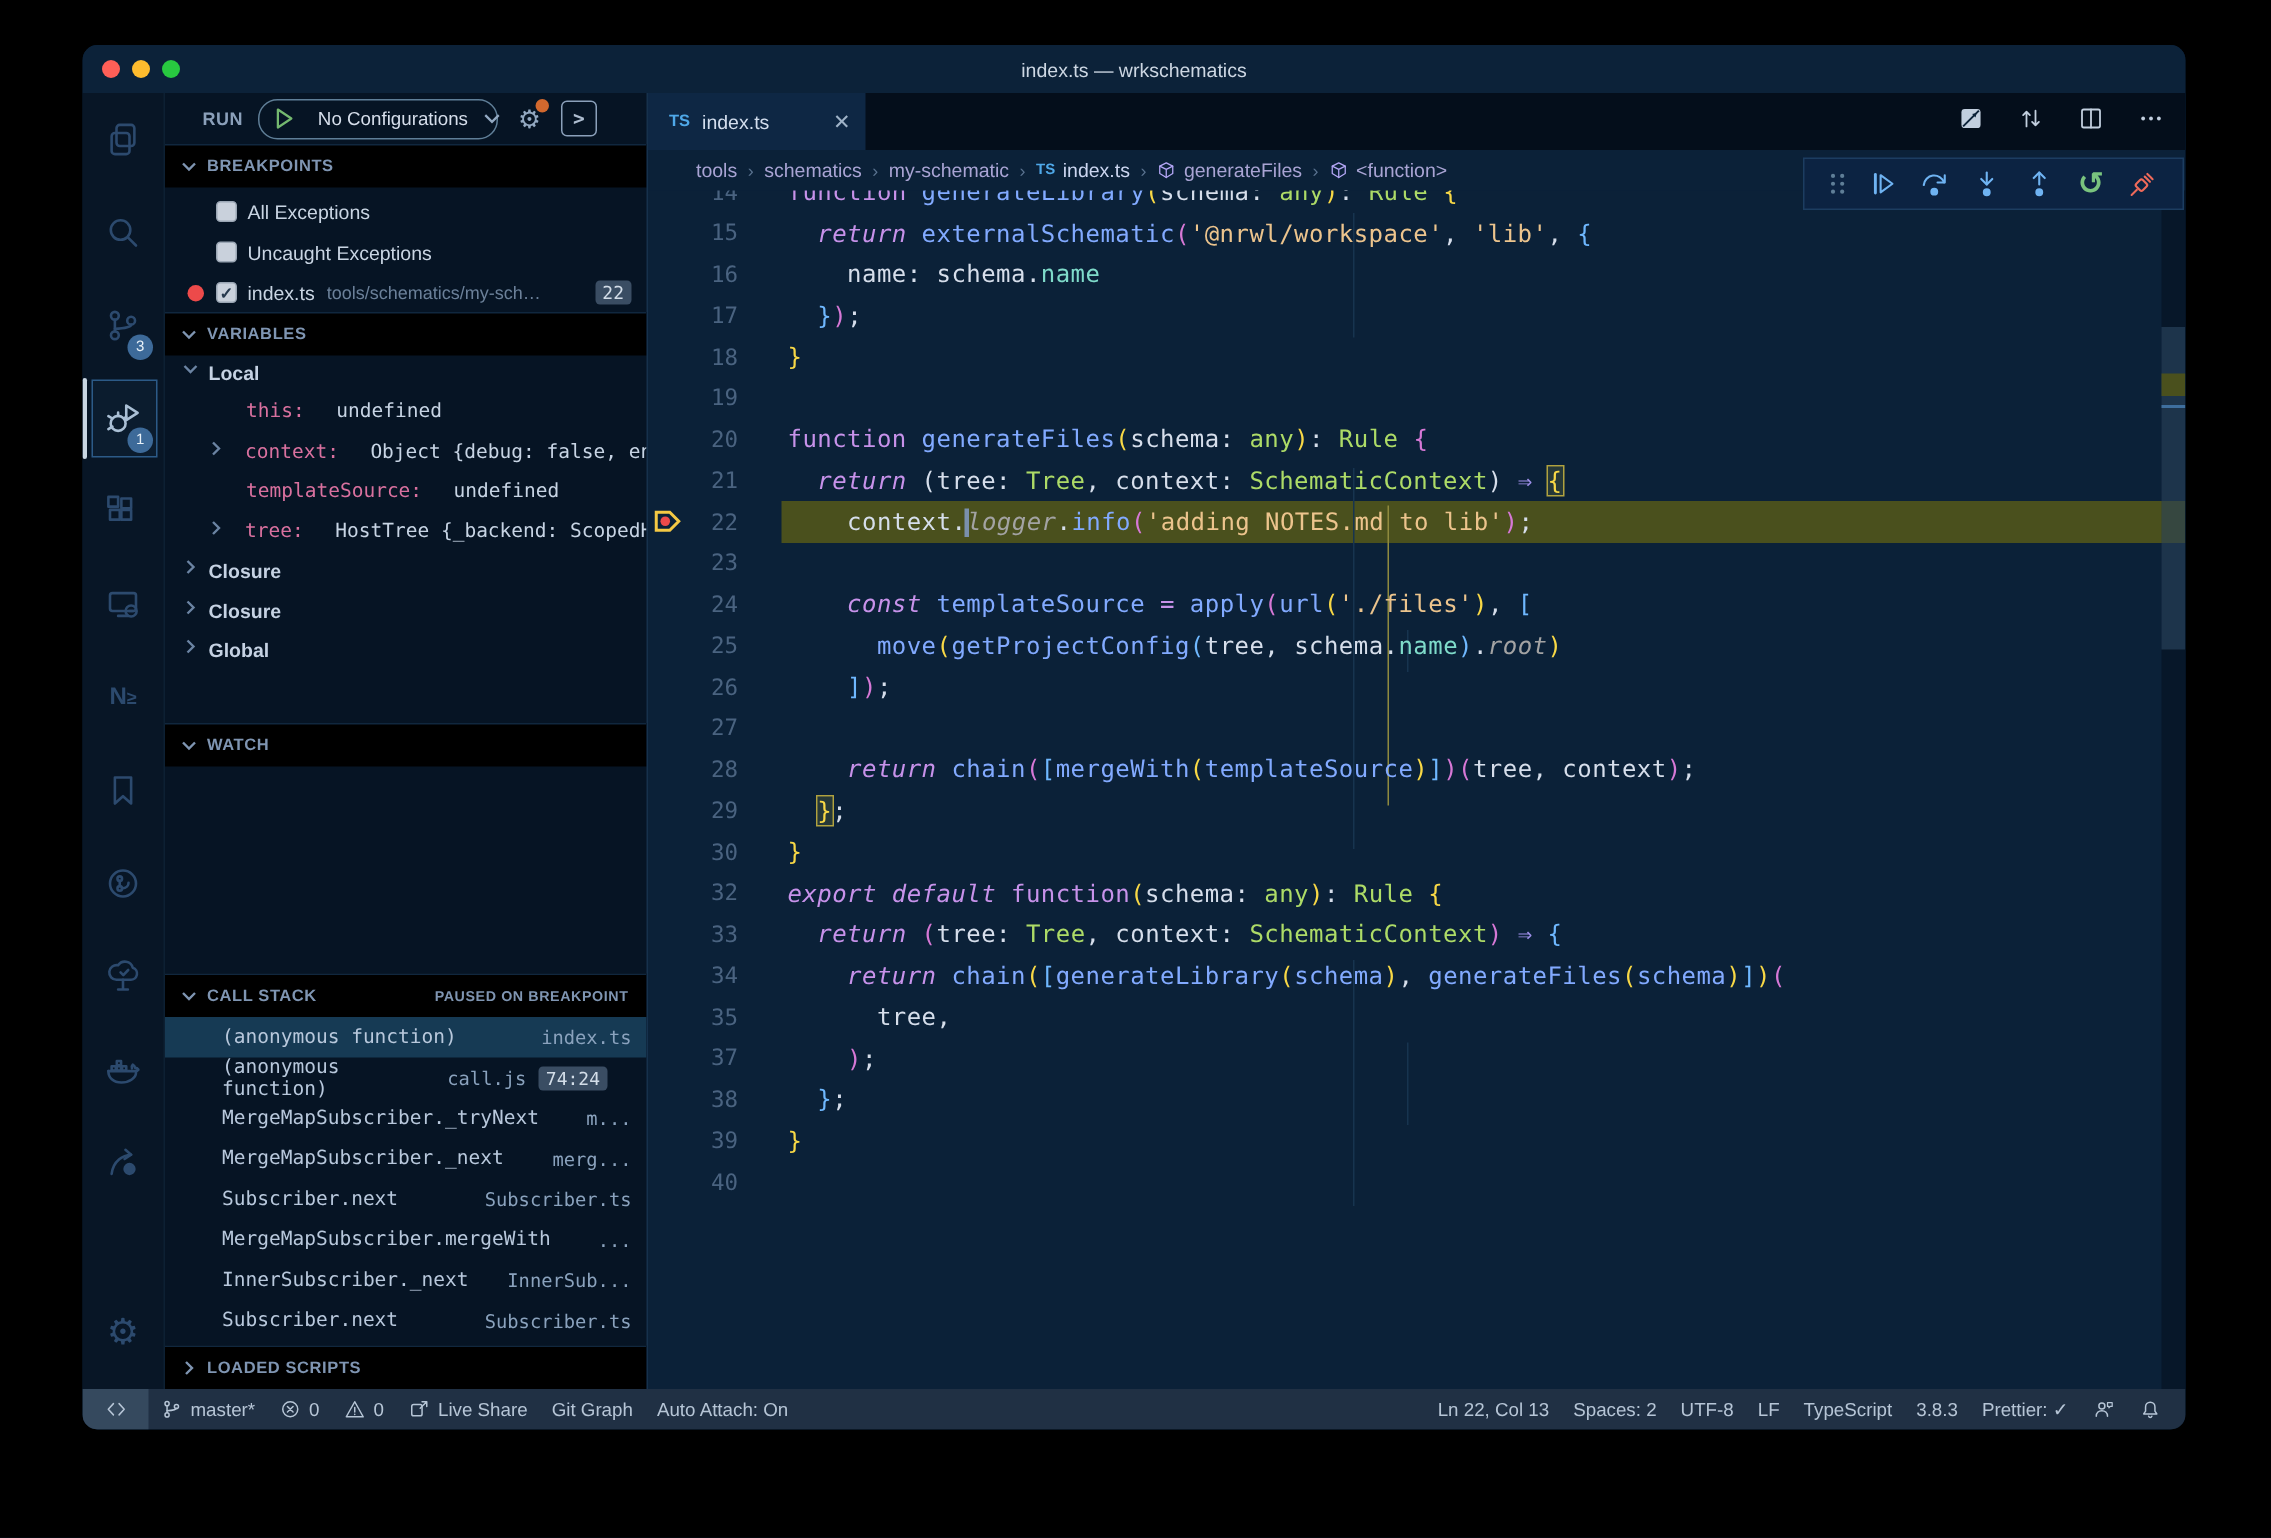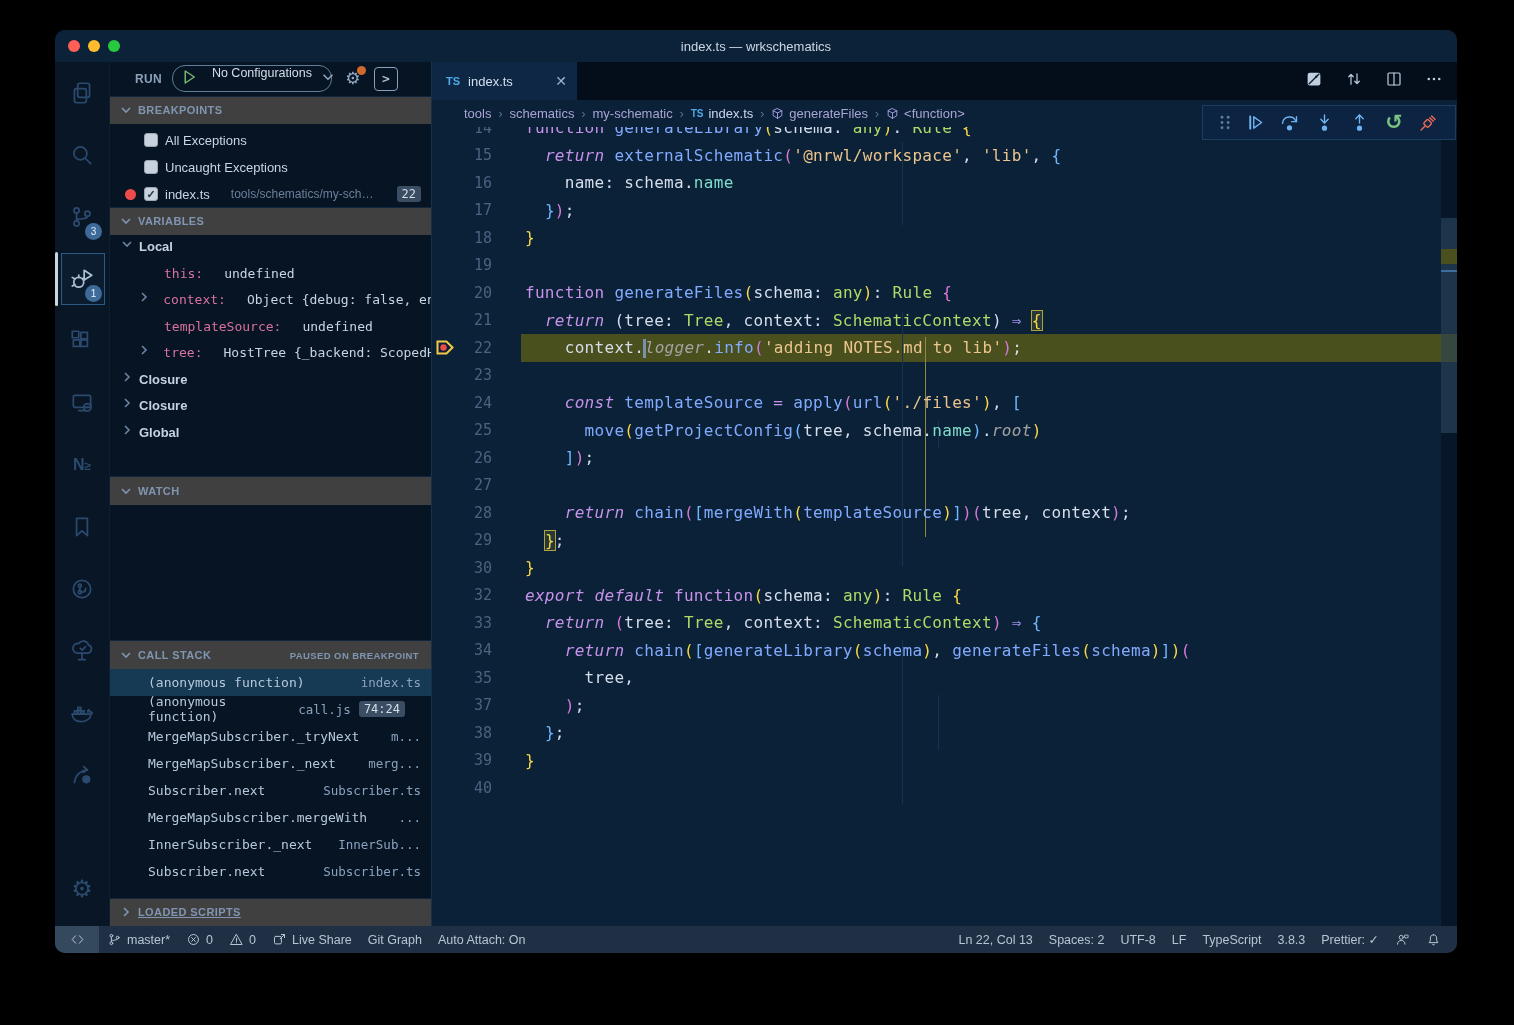--- a/index.html
+++ b/index.html
@@ -26,40 +26,40 @@
   .act-slot.active::before { content:""; position:absolute; left:0; top:4px; width:3px; height:54px; background:#c9d6e2; border-radius:2px; }
   .act-badge { position:absolute; right:7px; bottom:8px; min-width:17px; height:17px; border-radius:50%; background:#3d6a99; color:#e8f1f8; font-size:10px; display:flex; align-items:center; justify-content:center; z-index:3; }
   .act-bottom { margin-top:auto; margin-bottom:6px; }
   .nx-glyph { font:bold 16px "Liberation Sans",sans-serif; }
   .nx-glyph small { font-size:12px; }
 
   
   .sidebar { width:322px; background:#061424; display:flex; flex-direction:column; border-right:1px solid #16314c; color:#aebdd0; overflow:hidden; }
   .run-toolbar { height:38px; display:flex; align-items:center; padding-left:25px; gap:10px; }
   .run-label { font-size:12px; font-weight:bold; color:#8ba0ba; letter-spacing:.3px; }
-  .config-dd { height:27px; width:160px; border:1px solid #5f7e97; border-radius:13px; display:flex; padding:0 7px; gap:7px; }
+  .config-dd { height:27px; width:160px; border:1px solid #5f7e97; border-radius:13px; display:flex; align-items:center; padding:0 7px; gap:7px; }
   .config-dd .sep { width:1px; height:17px; background:#5f7e97; }
   .config-dd .val { font-size:12.5px; color:#d6deeb; flex:1; white-space:nowrap; }
   .icon-btn { position:relative; color:#93a9c2; display:flex; align-items:center; justify-content:center; width:22px; height:22px; }
   .icon-btn svg { width:18px; height:18px; }
   .gear-dot { position:absolute; right:-2px; top:-2px; width:9px; height:9px; border-radius:50%; background:#d1682e; }
   .console-box { width:24px; height:24px; border:1.5px solid #8ba0ba; border-radius:4px; color:#aebdd0;
     font:bold 13px "DejaVu Sans Mono",monospace; display:flex; align-items:center; justify-content:center; }
 
   .sect-header { height:32px; display:flex; align-items:center; padding:0 12px 0 11px; gap:7px;
-    font-size:11px; font-weight:bold; letter-spacing:.4px; color:#7f95b2; background:#404040; border-top:1px solid #10273e; }
+    font-size:11px; font-weight:bold; letter-spacing:.4px; color:#7f95b2; background:#000000; border-top:1px solid #10273e; }
   .sect-header .hdr-right { margin-left:auto; font-size:9.5px; color:#7f95b2; }
   .chev svg { width:10px; height:10px; display:block; }
 
   .bp-body { height:83px; padding-top:3px; }
   .bp-row { height:27px; display:flex; align-items:center; padding-left:13px; font-size:13px; color:#c9d5e3; gap:7px; }
   .bp-dot-cell { width:14px; display:flex; justify-content:center; }
   .bp-dot { width:11px; height:11px; border-radius:50%; background:#ed4a4a; }
   .cb { width:14px; height:14px; border-radius:3px; background:#c9d1dc; border:1px solid #9aa6b4; display:flex; align-items:center; justify-content:center; font-size:11px; color:#26394e; font-weight:bold; }
-  .bp-path { color:#6b8099; font-size:12px; margin-left:14px; white-space:nowrap; overflow:hidden; flex:1; }
+  .bp-path { color:#6b8099; font-size:12px; margin-left:1px; white-space:nowrap; overflow:hidden; flex:1; }
   .badge { background:#3a4d63; color:#d3dde8; border-radius:3px; font:12px "DejaVu Sans Mono",monospace; padding:1px 5px; margin-right:10px; }
 
   .vars-body { height:273px; padding-top:4px; font-family:"DejaVu Sans Mono",monospace; }
   .tree-row { height:26.5px; display:flex; font-size:13px; }
   .tree-row .chev { width:12px; color:#6b84a3; display:flex; justify-content:center; }
   .tree-row.group { padding-left:11px; gap:6px; font-family:"Liberation Sans",sans-serif; font-weight:bold; color:#c5d2e3; }
   .tree-row.leaf { padding-left:28px; gap:14px; }
   .var-name { color:#d9719f; }
   .var-val { color:#c7d4e4; margin-left:7px; white-space:nowrap; overflow:hidden; }
 
@@ -427,21 +427,21 @@
           <div class="frame">
             <span>InnerSubscriber._next</span>
             <span class="file">InnerSub...</span>
           </div>
           <div class="frame">
             <span>Subscriber.next</span>
             <span class="file">Subscriber.ts</span>
           </div>
         </div>
 
-      <div class="sect-header" style="margin-top:13px;text-decoration:underline;">
+      <div class="sect-header" style="margin-top:3px;">
         <span class="chev">
             <svg viewBox="0 0 10 10" fill="none" stroke="currentColor" stroke-width="1.6">
               <polyline points="3,1 7,5 3,9"></polyline>
             </svg>
           </span>
         <span>LOADED SCRIPTS</span>
       </div>
     </div>
 
     <div class="editor">

